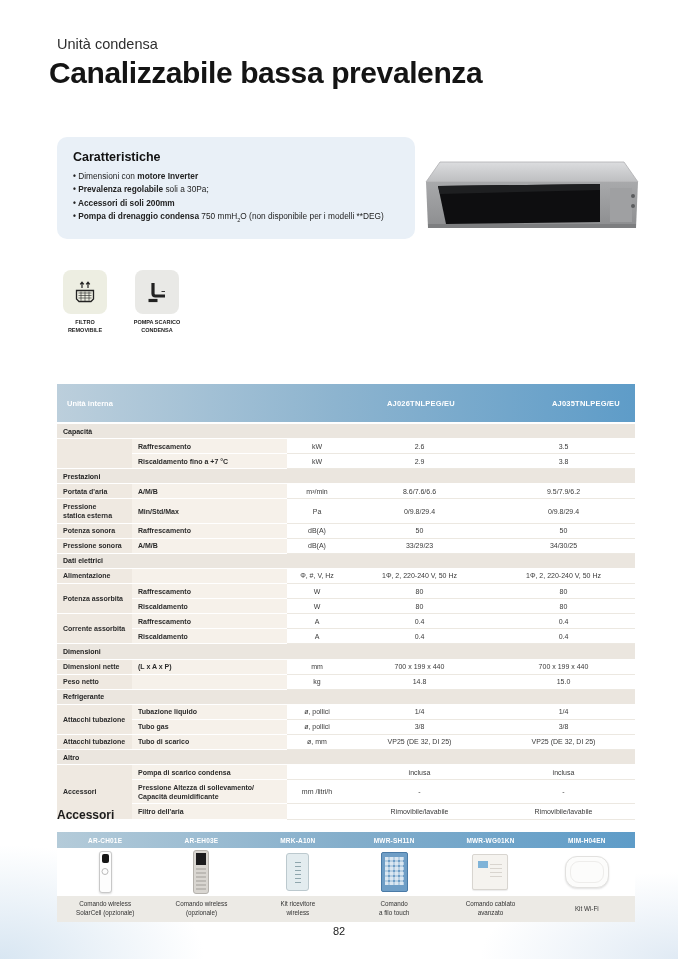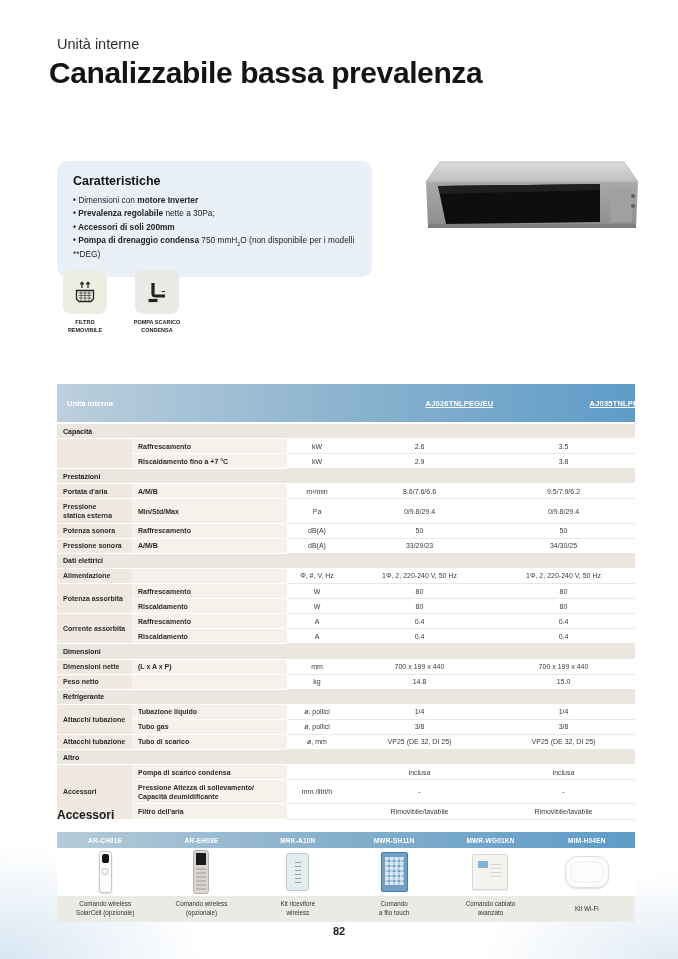--- a/index.html
+++ b/index.html
@@ -7,22 +7,22 @@
        font-family:"Liberation Sans","DejaVu Sans",sans-serif;-webkit-font-smoothing:antialiased;}
   .corner-bl{position:absolute;left:0;bottom:0;width:250px;height:140px;
     background:radial-gradient(120% 120% at 0% 100%, #d8e6f2 0%, rgba(216,230,242,0) 68%);}
   .corner-br{position:absolute;right:0;bottom:0;width:250px;height:110px;
     background:radial-gradient(120% 120% at 100% 100%, #e0eaf4 0%, rgba(224,234,244,0) 66%);}
   .content{position:absolute;inset:0;z-index:1;}
 
   .eyebrow{position:absolute;left:57px;top:36px;font-size:14.5px;color:#2e2e2e;}
   .title{position:absolute;left:49px;top:56px;font-size:30px;font-weight:800;color:#141414;letter-spacing:-0.4px;}
 
-  .feat-box{position:absolute;left:57px;top:137px;width:315px;box-sizing:border-box;
-    background:#e9f0f7;border-radius:10px;padding:13px 16px 15px 16px;margin-top:24px;}
+  .feat-box{position:absolute;left:57px;top:137px;width:358px;box-sizing:border-box;
+    background:#e9f0f7;border-radius:10px;padding:13px 16px 15px 16px;}
   .feat-title{font-size:12.5px;font-weight:bold;color:#111;margin-bottom:6px;}
   .feat-list{list-style:none;margin:0;padding:0;}
   .feat-list li{font-size:8.3px;line-height:1.6;color:#222;}
   .feat-list li::before{content:"• ";font-weight:bold;}
   .feat-list b{font-weight:bold;}
   .feat-list sub{font-size:5.5px;}
 
   .hero{position:absolute;left:424px;top:150px;width:216px;height:88px;}
 
   .badges{position:absolute;left:57px;top:270px;display:flex;gap:16px;}
@@ -30,21 +30,21 @@
   .tile{width:44px;height:44px;border-radius:8px;display:flex;align-items:center;justify-content:center;}
   .tile1{background:#edeee2;}
   .tile2{background:#e9e9e6;}
   .badge-label{margin-top:5px;font-size:5.5px;font-weight:bold;color:#222;text-align:center;
     white-space:pre-line;line-height:1.4;}
 
   .spec{position:absolute;left:57px;top:384px;width:578px;}
   .spec-header{display:grid;grid-template-columns:230px 60px 145px 143px;height:38px;align-items:center;
     background:linear-gradient(90deg,#bccfdc 0%,#8db4cf 48%,#5e9cc8 100%);color:#fff;gap:20px;}
   .sh-name{padding-left:10px;font-size:7.5px;font-weight:bold;}
-  .sh-model{text-align:center;font-size:7.5px;font-weight:bold;letter-spacing:.2px;text-decoration:underline;}
+  .sh-model{text-align:left;font-size:7.5px;font-weight:bold;letter-spacing:.2px;}
   table.spec-table{width:578px;border-collapse:collapse;table-layout:fixed;margin-top:2px;}
   table.spec-table td{font-size:7px;line-height:1.3;padding:2.5px 6px;vertical-align:middle;}
   td.section-cell{background:#ebe6df;font-weight:bold;color:#222;border-bottom:1.5px solid #fff;
     padding:3px 6px 3px 4px;}
   td.g{background:#efe9e1;font-weight:bold;color:#2b2b2b;border-bottom:1.5px solid #fff;
     white-space:pre-line;padding-left:4px;}
   td.s{background:#f6f1ea;font-weight:bold;color:#2b2b2b;border-bottom:1.5px solid #fff;white-space:pre-line;}
   td.u,td.v{background:#fff;text-align:center;color:#3a3a3a;border-bottom:1px solid #ece8e1;}
 
   .accessories{position:absolute;left:57px;top:808px;width:578px;}
@@ -76,38 +76,38 @@
                repeating-linear-gradient(90deg,rgba(255,255,255,.5) 0 3px,transparent 3px 5px);}
   .wired-controller{width:34px;height:34px;background:#f5f3ef;border:1px solid #d8d5d0;border-radius:2px;
     box-shadow:0 1px 1px rgba(0,0,0,.08);}
   .wired-controller::before{content:"";position:absolute;top:6px;left:5px;width:10px;height:7px;background:#7fb3d8;}
   .wired-controller::after{content:"";position:absolute;top:6px;right:5px;width:12px;height:16px;
     background:repeating-linear-gradient(0deg,#d9d5cf 0 1.5px,transparent 1.5px 4px);}
   .wifi-kit{width:42px;height:30px;background:#fcfcfb;border:1px solid #e2e1df;border-radius:12px;
     box-shadow:0 1px 2px rgba(0,0,0,.12);}
   .wifi-kit::after{content:"";position:absolute;inset:4px;border-radius:9px;border:1px solid #eeedeb;}
 
-  .pagenum{position:absolute;left:0;right:0;top:925px;text-align:center;font-size:11px;font-weight:bold;color:#222;}
+  .pagenum{position:absolute;left:0;right:0;top:925px;text-align:center;font-size:11px;font-weight:normal;color:#222;}
 </style>
 </head>
 <body>
 
 <div class="corner-bl"></div>
 <div class="corner-br"></div>
 
 <div class="content">
 
-  <div class="eyebrow">Unità interne</div>
+  <div class="eyebrow">Unità condensa</div>
   <div class="title">Canalizzabile bassa prevalenza</div>
 
   <div class="feat-box">
     <div class="feat-title">Caratteristiche</div>
     <ul class="feat-list">
         <li><span>Dimensioni con </span><b>motore Inverter</b></li>
-        <li><b>Prevalenza regolabile</b><span> nette a 30Pa;</span></li>
+        <li><b>Prevalenza regolabile</b><span> soli a 30Pa;</span></li>
         <li><b>Accessori di soli 200mm</b></li>
         <li><b>Pompa di drenaggio condensa</b><span> 750 mmH</span><sub>2</sub><span>O (non disponibile per i modelli **DEG)</span></li>
       </ul>
   </div>
 
   <div class="hero">
     <svg width="216" height="88" viewBox="0 0 216 88">
       <defs>
         <linearGradient id="topg" x1="0" y1="0" x2="0" y2="1">
           <stop offset="0" stop-color="#dcdddf"></stop>

